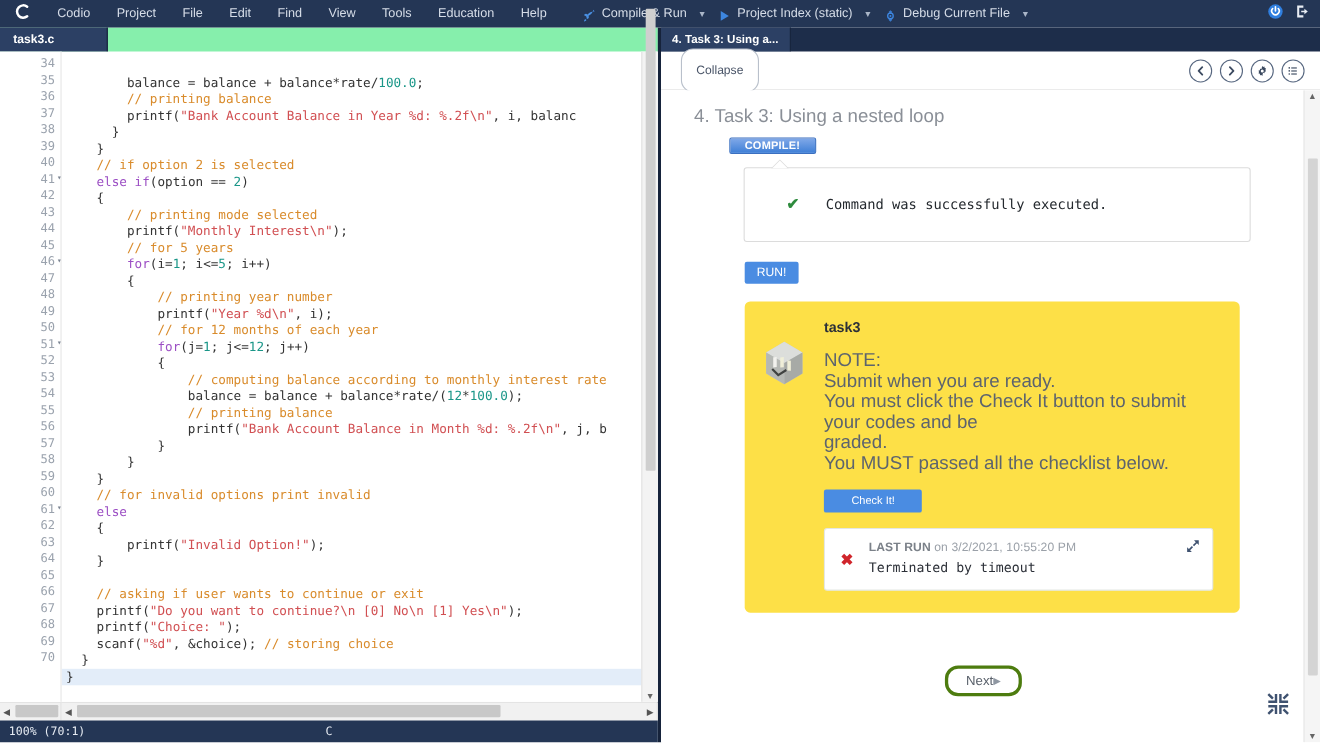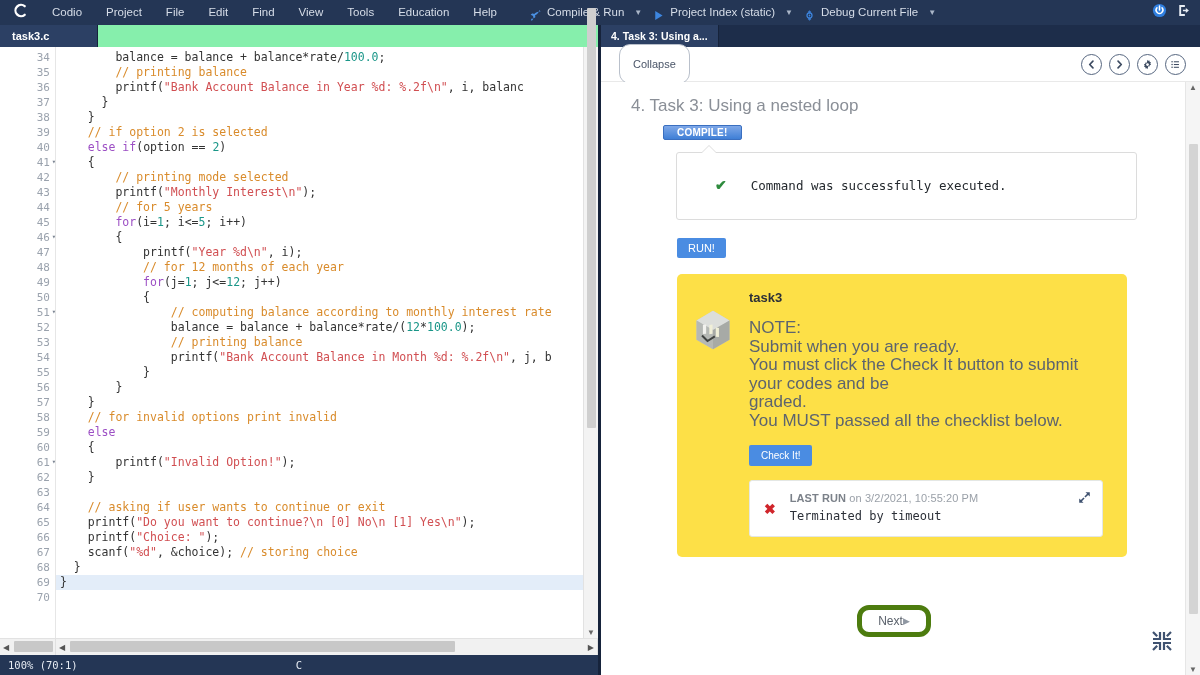--- a/index.html
+++ b/index.html
@@ -51,21 +51,21 @@
   .gutter {
     width: 56px; flex: 0 0 56px; background: #ffffff; border-right: 1px solid #e6e6e6;
     padding-top: 3px; text-align: right;
   }
   .gutter .ln {
     font-family: "DejaVu Sans Mono", monospace; font-size: 11px; color: #9aa2ad;
     height: 15px; line-height: 15px; padding-right: 5px; position: relative;
   }
   .gutter .ln .fold { position: absolute; right: -1px; top: 0; font-size: 7px; color: #7b8492; }
   .code {
-    flex: 1 1 auto; overflow: hidden; padding-top: 3px; position: relative;
+    flex: 1 1 auto; overflow: hidden; padding-top: 21px; position: relative;
     font-family: "DejaVu Sans Mono", monospace; font-size: 11.5px;
   }
   .code .cl { height: 15px; line-height: 15px; white-space: pre; color: #24292e; padding-left: 4px; }
   .code .cl.hl { background: #e3edf9; }
   .cmt { color: #d98b2b; }
   .str { color: #d14f52; }
   .kw  { color: #9c4fc4; }
   .num { color: #1a9688; }
   .pln { color: #333333; }
 
@@ -156,37 +156,37 @@
   .task-card {
     margin: 16px 30px 0 46px; background: #fde047; border-radius: 5px;
     display: flex; padding: 16px 18px 20px 0; position: relative;
   }
   .cube-wrap { width: 72px; flex: 0 0 72px; display: flex; justify-content: center; padding-top: 18px; }
   .task-main { flex: 1 1 auto; }
   .task-name { font-size: 13px; font-weight: bold; color: #2c3038; margin-bottom: 14px; }
   .task-note { font-size: 17px; color: #5d646e; line-height: 18.5px; }
   .checkit-btn {
     display: inline-block; background: #4a8ce2; color: #ffffff; font-size: 10px;
-    padding: 5px 12px; border-radius: 2px; margin-top: 15px;
+    padding: 5px 25px; border-radius: 2px; margin-top: 15px;
   }
   .lastrun {
     margin-top: 14px; margin-right: 6px; background: #ffffff; border: 1px solid #e4e7e4;
     border-radius: 3px; padding: 11px 14px 13px 14px; display: flex; gap: 14px; position: relative;
   }
   .x-mark { color: #d0252b; font-size: 14px; font-weight: bold; line-height: 1; padding-top: 10px; }
   .lastrun-meta { font-size: 11px; color: #9aa0a8; letter-spacing: .1px; }
   .lastrun-meta b { color: #7b8189; font-weight: bold; }
   .lastrun-msg {
     font-family: "DejaVu Sans Mono", monospace; font-size: 12px; color: #2c3038; margin-top: 5px;
   }
   .expand-ic { position: absolute; right: 11px; top: 9px; }
 
   .next-row { display: flex; justify-content: center; margin-top: 48px; padding-bottom: 20px; }
   .next-btn {
-    border: 5px solid #4d7c0f; border-radius: 12px; padding: 4px 16px;
+    border: 3px solid #4d7c0f; border-radius: 12px; padding: 4px 16px;
     font-size: 12px; color: #5a616b; background: #fff; display: flex; align-items: center; gap: 0;
   }
   .next-btn .tri { color: #8f97a2; font-size: 9px; }
 
   .guide-vscroll {
     position: absolute; right: 0; top: 0; bottom: 0; width: 15px; background: #f5f5f5;
     border-left: 1px solid #e6e6e6; display: flex; flex-direction: column;
     align-items: center; justify-content: space-between;
   }
   .guide-vscroll .arw { font-size: 8px; color: #666; height: 11px; line-height: 11px; }
@@ -323,20 +323,21 @@
             <div class="cl"><span class="pln">      }</span></div>
             <div class="cl"><span class="pln">    }</span></div>
             <div class="cl"><span class="cmt">    // if option 2 is selected</span></div>
             <div class="cl"><span class="pln">    </span><span class="kw">else</span><span class="pln"> </span><span class="kw">if</span><span class="pln">(option == </span><span class="num">2</span><span class="pln">)</span></div>
             <div class="cl"><span class="pln">    {</span></div>
             <div class="cl"><span class="cmt">        // printing mode selected</span></div>
             <div class="cl"><span class="pln">        printf(</span><span class="str">"Monthly Interest\n"</span><span class="pln">);</span></div>
             <div class="cl"><span class="cmt">        // for 5 years</span></div>
             <div class="cl"><span class="pln">        </span><span class="kw">for</span><span class="pln">(i=</span><span class="num">1</span><span class="pln">; i&lt;=</span><span class="num">5</span><span class="pln">; i++)</span></div>
             <div class="cl"><span class="pln">        {</span></div>
+            <div class="cl"><span class="cmt">            // printing year number</span></div>
             <div class="cl"><span class="pln">            printf(</span><span class="str">"Year %d\n"</span><span class="pln">, i);</span></div>
             <div class="cl"><span class="cmt">            // for 12 months of each year</span></div>
             <div class="cl"><span class="pln">            </span><span class="kw">for</span><span class="pln">(j=</span><span class="num">1</span><span class="pln">; j&lt;=</span><span class="num">12</span><span class="pln">; j++)</span></div>
             <div class="cl"><span class="pln">            {</span></div>
             <div class="cl"><span class="cmt">                // computing balance according to monthly interest rate</span></div>
             <div class="cl"><span class="pln">                balance = balance + balance*rate/(</span><span class="num">12</span><span class="pln">*</span><span class="num">100.0</span><span class="pln">);</span></div>
             <div class="cl"><span class="cmt">                // printing balance</span></div>
             <div class="cl"><span class="pln">                printf(</span><span class="str">"Bank Account Balance in Month %d: %.2f\n"</span><span class="pln">, j, b</span></div>
             <div class="cl"><span class="pln">            }</span></div>
             <div class="cl"><span class="pln">        }</span></div>

